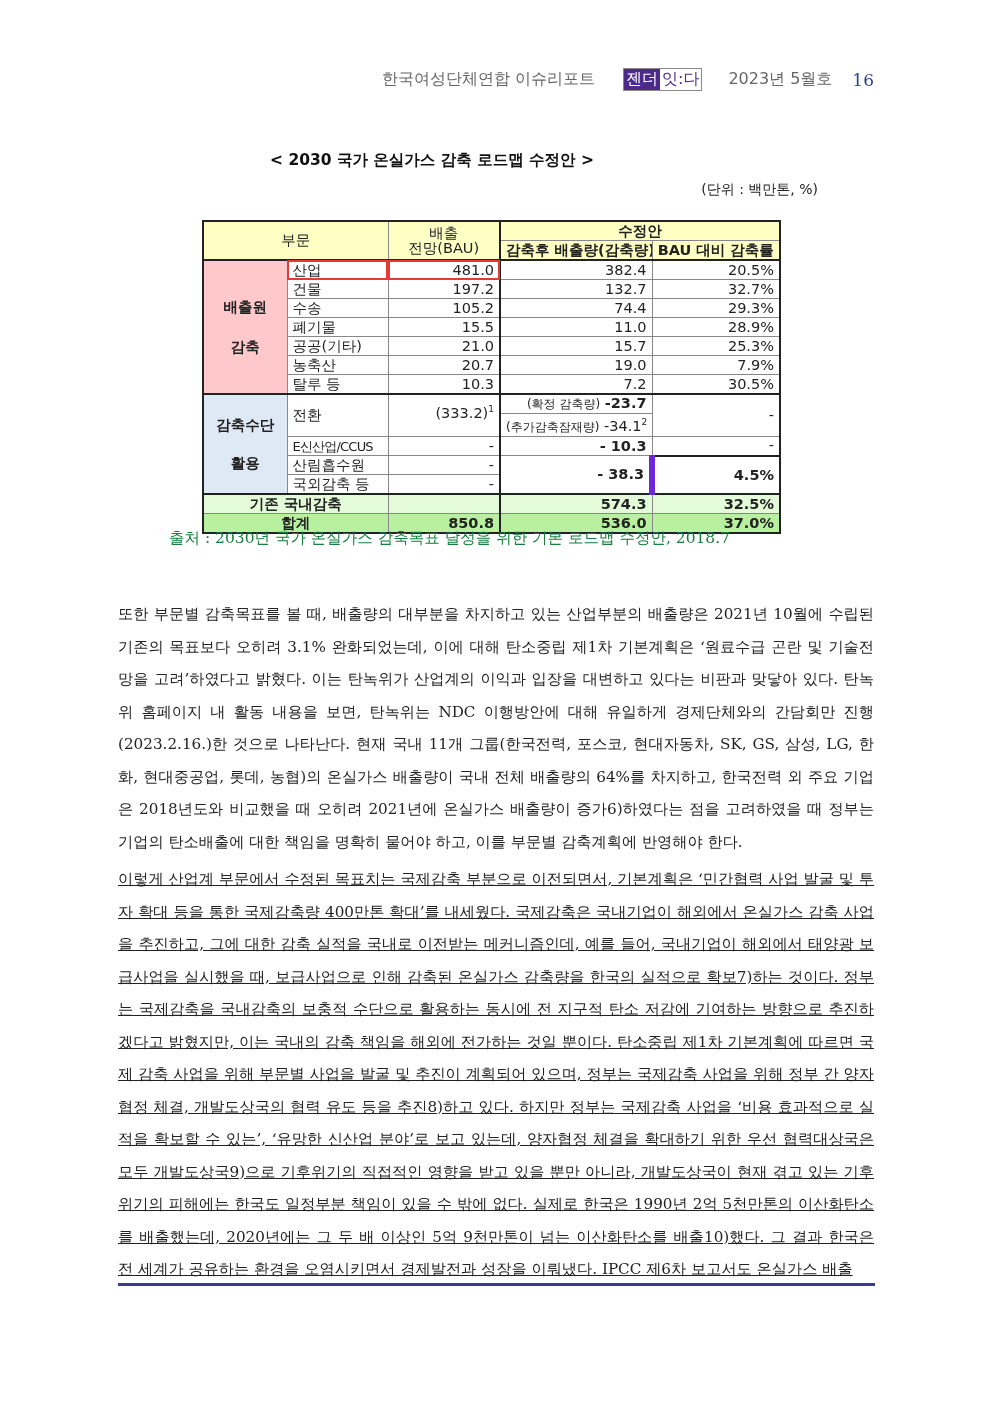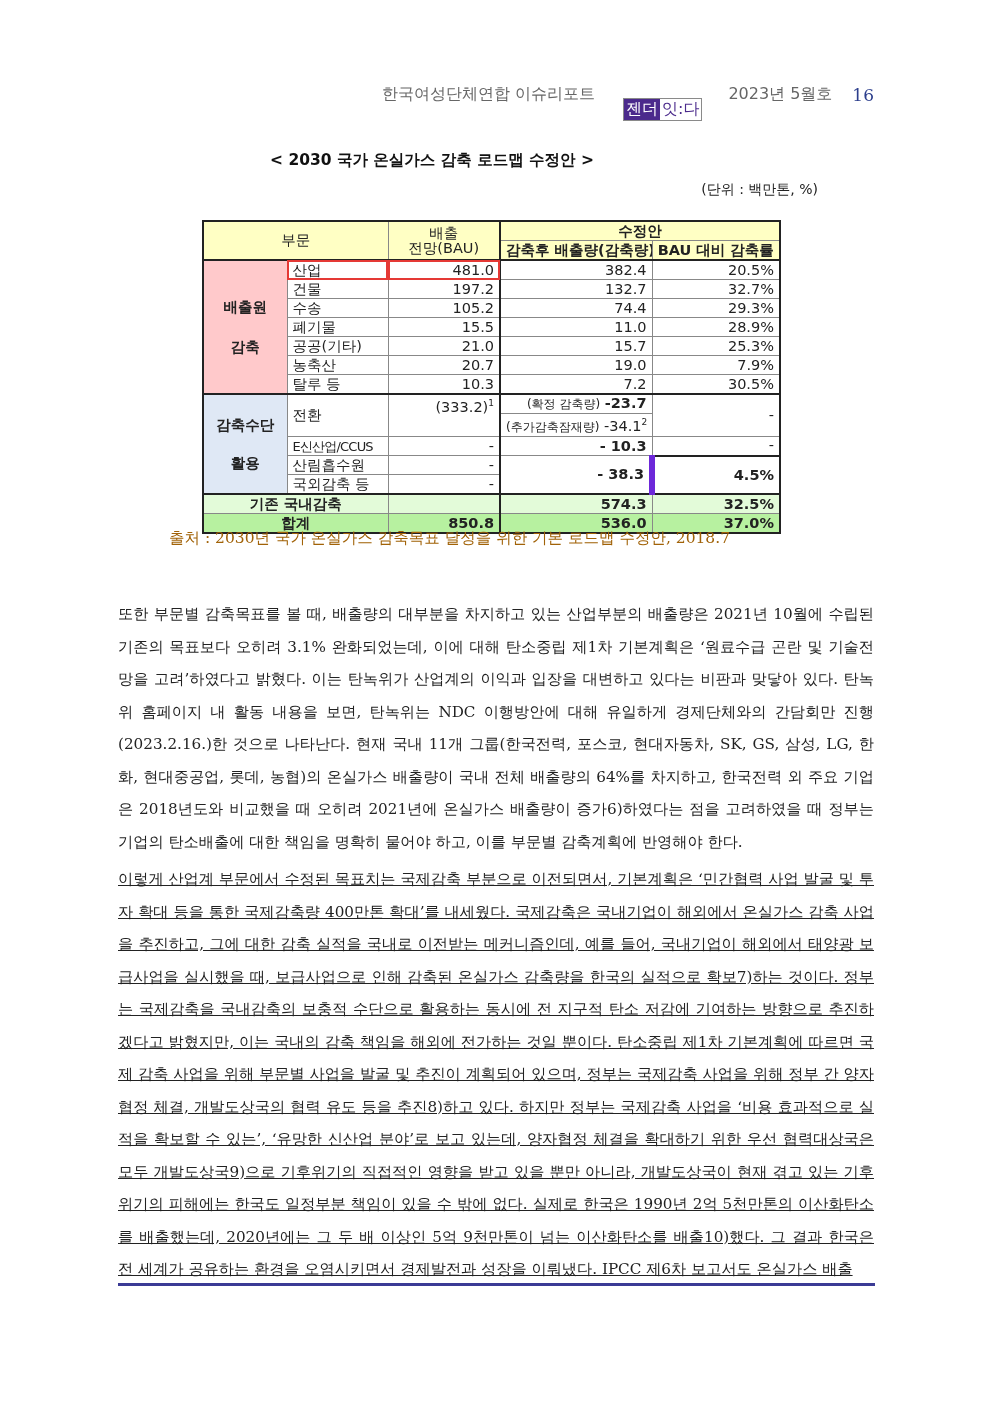--- a/index.html
+++ b/index.html
@@ -1,19 +1,19 @@
 <!DOCTYPE html>
 <html><head>
 <meta charset="utf-8">
 <style>
   html, body { margin:0; padding:0; background:#fff; }
   body { width:992px; height:1403px; position:relative; font-family:"DejaVu Sans", sans-serif; color:#222; overflow:hidden; }
   .header { position:absolute; top:68px; right:118px; font-size:16px; color:#666; display:flex; align-items:center; gap:12px; white-space:nowrap; }
   .header .org { margin-right:16px; }
-  .logo { display:inline-flex; align-items:center; border:1px solid #8a8a8a; margin-right:14px;margin-top:30px; }
+  .logo { display:inline-flex; align-items:center; border:1px solid #8a8a8a; margin-right:14px; }
   .logo .l1 { background:#4b2a8c; color:#fff; padding:0 2px; }
   .logo .l2 { color:#4b2a8c; padding:0 2px; background:#fff; }
   .header .issue { margin-right:8px; }
   .header .page { color:#2c3e8c; font-family:"DejaVu Serif", serif; font-size:17px; }
 
   .tbl-title { position:absolute; top:150px; left:0; width:864px; text-align:center; font-size:15.5px; font-weight:bold; color:#111; }
   .unit { position:absolute; top:181px; left:636px; width:182px; text-align:right; font-size:14px; color:#222; }
 
   table.rm { position:absolute; top:204px; left:202px; width:577px; border-collapse:collapse; font-size:14.5px; table-layout:fixed;margin-top:16px; }
   table.rm td { border:1px solid #888; padding:0 5px; height:18px; line-height:17px; white-space:nowrap; overflow:hidden; }
@@ -27,21 +27,21 @@
   .c { text-align:center; }
   .b { font-weight:bold; }
   .thick-l { border-left:2px solid #222 !important; }
   .thick-r { border-right:2px solid #222 !important; }
   .thick-t { border-top:2px solid #222 !important; }
   .thick-b { border-bottom:2px solid #222 !important; }
   .highlight { outline:2px solid #e53935; outline-offset:-2px; }
   .sm { font-size:12px; }
   sup { font-size:9px; }
 
-  .source { position:absolute; top:528px; left:0; width:899px; text-align:center; font-family:"DejaVu Serif", serif; font-size:15.5px; color:#a16207; }
+  .source { position:absolute; top:528px; left:0; width:899px; text-align:center; font-family:"DejaVu Serif", serif; font-size:15.5px; color:#15803d; }
 
   .body { position:absolute; left:118px; width:756px; font-family:"DejaVu Serif", serif; font-size:15.2px; line-height:32.5px; color:#222; text-align:justify; }
   .body p { margin:0; }
   .p1 { top:598px; }
   .p2 { top:863px;text-decoration:underline; }
   .footer-rule { position:absolute; top:1283px; left:118px; width:757px; height:3px; background:#3b3b95; }
 </style>
 </head>
 <body>
 
@@ -126,21 +126,21 @@
     <td class="r thick-l">7.2</td>
     <td class="r thick-r">30.5%</td>
   </tr>
 
   <tr>
     <td class="blue thick-l thick-t" rowspan="5" style="line-height:38px">
       <div>감축수단</div>
       <div>활용</div>
     </td>
     <td class="thick-t" rowspan="2">전환</td>
-    <td class="r thick-t" rowspan="2" style="vertical-align:top;">
+    <td class="r thick-t" rowspan="2" style="vertical-align:top;padding-top:6px">
       <span>(333.2)</span><sup>1</sup>
     </td>
     <td class="r thick-t thick-l">
       <span class="sm">(확정 감축량)</span>
       <span class="b">-23.7</span>
     </td>
     <td class="r thick-t thick-r" rowspan="2">-</td>
   </tr>
   <tr>
     <td class="r thick-l">

